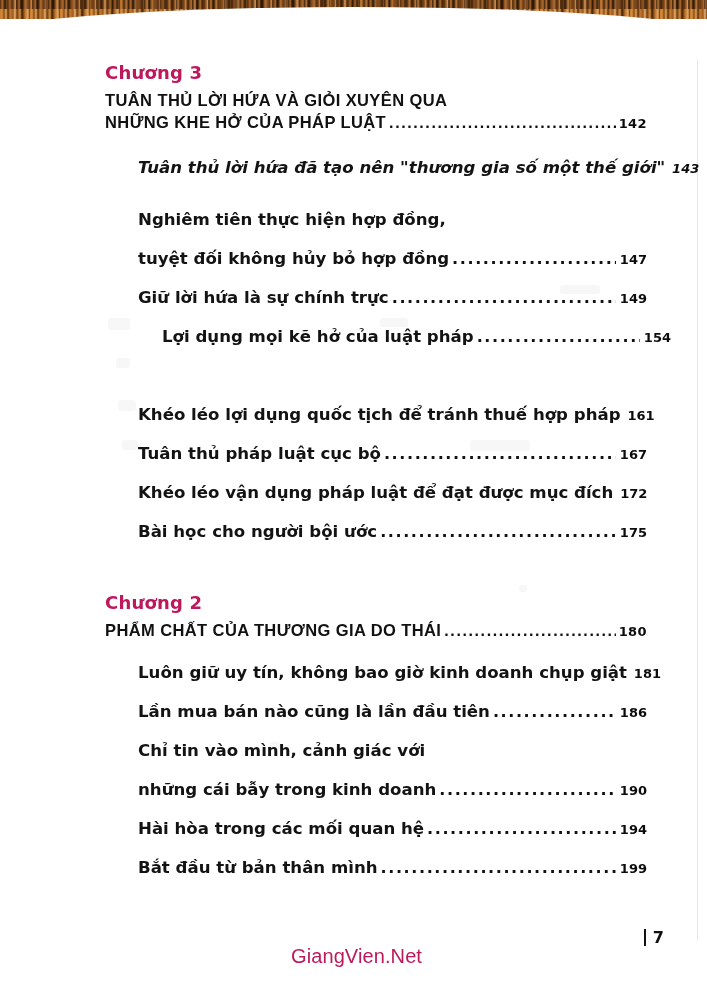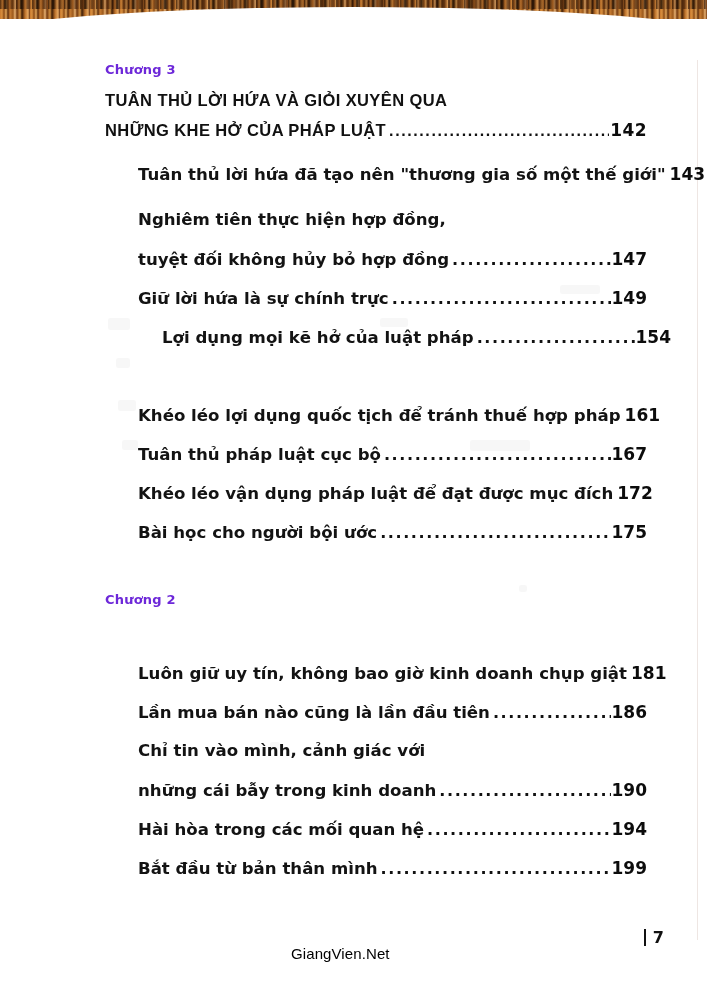--- a/index.html
+++ b/index.html
@@ -85,24 +85,24 @@
   #page {
     position: absolute;
     top: 0; left: 0;
     width: 707px;
     height: 1000px;
   }
 
   .chapter-label {
     position: absolute;
     left: 105px;
-    font-size: 13px;
+    font-size: 18px;
     font-weight: bold;
     letter-spacing: 0.2px;
-    color: #6d28d9;
+    color: #be185d;
     font-family: "DejaVu Sans", sans-serif;
     white-space: nowrap;
   }
 
   
   .chapter-title-row {
     position: absolute;
     left: 105px;
     width: 542px;
     display: flex;
@@ -143,35 +143,35 @@
     font-size: 16px;
     letter-spacing: 1.6px;
     line-height: 1;
   }
   .leader::before {
     content: "........................................................................................................";
   }
   .pagenum {
     flex: 0 0 auto;
     font-weight: bold;
-    font-size: 17px;
+    font-size: 13px;
     color: #0c0c0c;
     text-align: right;
     min-width: 30px;
     font-family: "DejaVu Sans", sans-serif;
   }
 
   
   #watermark {
     position: absolute;
     left: 291px;
     top: 945px;
     font-family: "Liberation Sans", sans-serif;
-    font-size: 15px;
-    color: #000000;
+    font-size: 20px;
+    color: #be185d;
     letter-spacing: 0.1px;
     white-space: nowrap;
   }
   #folio {
     position: absolute;
     right: 43px;
     top: 928px;
     display: flex;
     align-items: center;
     gap: 7px;
@@ -209,26 +209,26 @@
 <div class="ghost" style="left:560px; top:285px; width:40px; height:9px;"></div>
 <div class="ghost" style="left:270px; top:742px; width:10px; height:8px;"></div>
 <div class="ghost" style="left:519px; top:585px; width:8px; height:7px;"></div>
 
 <div id="page">
 
 <div class="chapter-label" style="top: 62px;">Chương 3</div>
     <div class="chapter-title-row" style="top: 91px;">
       <span class="row-text full">TUÂN THỦ LỜI HỨA VÀ GIỎI XUYÊN QUA</span>
     </div>
-    <div class="chapter-title-row" style="top: 120px;">
+    <div class="chapter-title-row" style="top: 113px;">
       <span class="row-text">NHỮNG KHE HỞ CỦA PHÁP LUẬT</span>
       <span class="leader"></span>
       <span class="pagenum">142</span>
     </div>
-    <div class="entry-row" style="top: 164px;">
+    <div class="entry-row" style="top: 158px; font-style: italic;">
       <span class="row-text">Tuân thủ lời hứa đã tạo nên "thương gia số một thế giới"</span>
       <span class="leader"></span>
       <span class="pagenum">143</span>
     </div>
     <div class="entry-row" style="top: 210px;">
       <span class="row-text full">Nghiêm tiên thực hiện hợp đồng,</span>
     </div>
     <div class="entry-row" style="top: 249px;">
       <span class="row-text">tuyệt đối không hủy bỏ hợp đồng</span>
       <span class="leader"></span>
@@ -258,20 +258,25 @@
       <span class="row-text">Khéo léo vận dụng pháp luật để đạt được mục đích</span>
       <span class="leader"></span>
       <span class="pagenum">172</span>
     </div>
     <div class="entry-row" style="top: 522px;">
       <span class="row-text">Bài học cho người bội ước</span>
       <span class="leader"></span>
       <span class="pagenum">175</span>
     </div>
     <div class="chapter-label" style="top: 592px;">Chương 2</div>
+    <div class="chapter-title-row" style="top: 621px;">
+      <span class="row-text">PHẨM CHẤT CỦA THƯƠNG GIA DO THÁI</span>
+      <span class="leader"></span>
+      <span class="pagenum">180</span>
+    </div>
     <div class="entry-row" style="top: 663px;">
       <span class="row-text">Luôn giữ uy tín, không bao giờ kinh doanh chụp giật</span>
       <span class="leader"></span>
       <span class="pagenum">181</span>
     </div>
     <div class="entry-row" style="top: 702px;">
       <span class="row-text">Lần mua bán nào cũng là lần đầu tiên</span>
       <span class="leader"></span>
       <span class="pagenum">186</span>
     </div>

